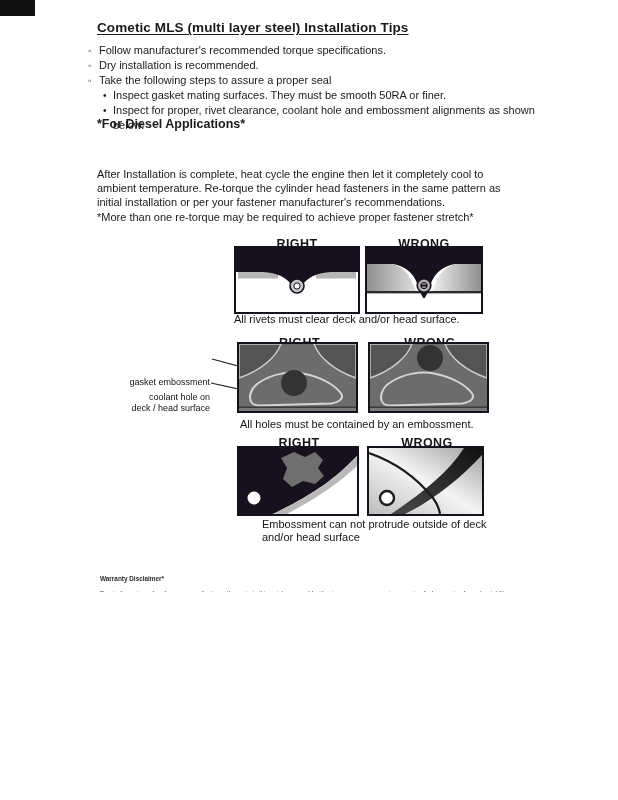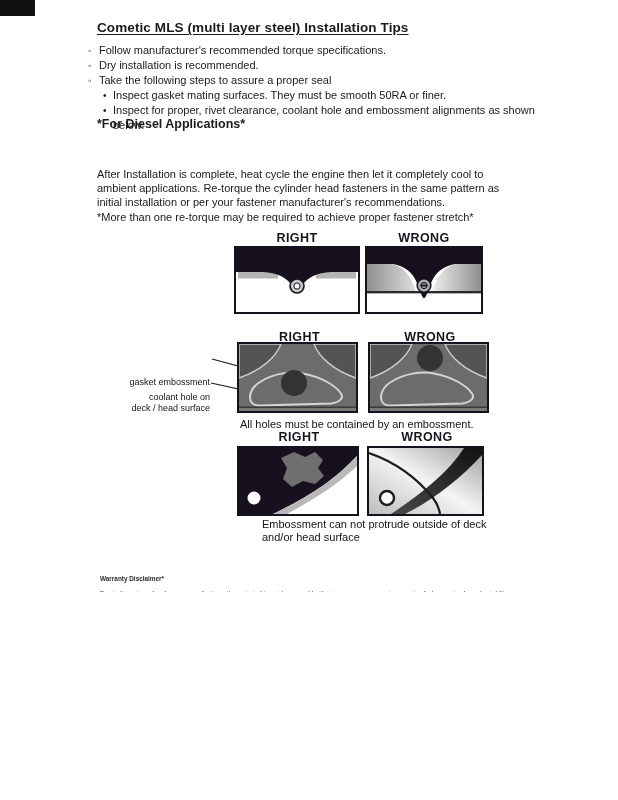--- a/index.html
+++ b/index.html
@@ -16,21 +16,21 @@
   .tip-row{display:flex;}
   .tip-row .m{width:11px;flex:0 0 11px;font-size:10px;}
   .tip-row.sub{margin-left:15px;}
   .tip-row.sub .m{width:10px;flex:0 0 10px;}
   .diesel-heading{position:absolute;left:97px;top:117px;font-size:12.5px;font-weight:700;}
   .para{position:absolute;left:97px;width:428px;font-size:11px;line-height:14.2px;}
   .p1{top:136px;}
   .p2{top:167px;}
   .p3{top:210px;}
   .diagrams{position:absolute;left:0;top:230px;width:618px;height:316px;}
-  .dg-label{position:absolute;font-size:12.5px;font-weight:600;text-align:center;letter-spacing:.4px;color:#17151c;}
+  .dg-label{position:absolute;font-size:12.5px;font-weight:600;text-align:center;letter-spacing:.4px;color:#17151c;margin-top:6px;}
   .panel{position:absolute;border:2px solid #17101f;background:#fff;box-sizing:content-box;}
   .panel svg{display:block;}
   .caption{position:absolute;font-size:11px;line-height:13px;white-space:pre-line;color:#141414;}
   .anno{position:absolute;font-size:9px;line-height:10.5px;text-align:right;white-space:pre-line;color:#141414;}
   .leader{position:absolute;left:0;top:0;pointer-events:none;}
   .legal{position:absolute;left:100px;top:575px;width:430px;font-size:6.1px;line-height:7.2px;color:#2a2a2a;}
   .legal h4{margin:0 0 7px 0;font-size:6.4px;font-weight:700;}
   .legal p{margin:0 0 7px 0;white-space:pre-line;}
   .page-number{position:absolute;left:387px;top:757px;font-size:17px;letter-spacing:.6px;color:#2b2b2b;}
 </style>
@@ -60,21 +60,21 @@
       <span class="m">•</span>
       <span>Inspect gasket mating surfaces.  They must be smooth 50RA or finer.</span>
     </div>
     <div class="tip-row sub">
       <span class="m">•</span>
       <span>Inspect for proper, rivet clearance, coolant hole and embossment alignments as shown below.</span>
     </div>
   </div>
 
   <div class="diesel-heading">*For Diesel Applications*</div>
-  <div class="para p2">After Installation is complete, heat cycle the engine then let it completely cool to ambient applications. Re-torque the cylinder head fasteners in the same pattern as initial installation or per your fastener manufacturer's recommendations.</div>
+  <div class="para p2">After Installation is complete, heat cycle the engine then let it completely cool to ambient temperature. Re-torque the cylinder head fasteners in the same pattern as initial installation or per your fastener manufacturer's recommendations.</div>
   <div class="para p3">*More than one re-torque may be required to achieve proper fastener stretch*</div>
 
   <div class="diagrams">
 
     <div class="dg-label" style="left:234px;top:1px;width:126px;">RIGHT</div>
     <div class="dg-label" style="left:365px;top:1px;width:118px;">WRONG</div>
 
     <div class="panel" style="left:234px;top:16px;">
       <svg width="122" height="64" viewBox="0 0 122 64">
         <rect x="0" y="0" width="122" height="64" fill="#ffffff"></rect>
@@ -103,20 +103,21 @@
         <path d="M114,16 L89,16 C79,18 72,26 68,36 L65,43 L114,43 Z" fill="url(#g2)"></path>
         <rect x="0" y="43" width="114" height="2.6" fill="#2a2a2a"></rect>
         <rect x="0" y="45.6" width="114" height="18.4" fill="#ffffff"></rect>
         <path d="M0,0 H114 V16 L88,16 C76,18 68,25 64,35 C61,44 59,49 57,50.5 C55,49 53,44 50,35 C46,25 38,18 26,16 L0,16 Z" fill="#17101f"></path>
         <circle cx="57" cy="37.5" r="6.8" fill="#b2b2b2" stroke="#17101f" stroke-width="1.6"></circle>
         <circle cx="57" cy="37.5" r="3.2" fill="#9a9a9a" stroke="#17101f" stroke-width="1"></circle>
         <rect x="53.6" y="36.6" width="6.8" height="1.8" fill="#17101f"></rect>
       </svg>
     </div>
 
+    <div class="caption" style="left:234px;top:83px;">All rivets must clear deck and/or head surface.</div>
 
     <div class="dg-label" style="left:237px;top:100px;width:125px;">RIGHT</div>
     <div class="dg-label" style="left:368px;top:100px;width:124px;">WRONG</div>
 
     <div class="anno" style="left:96px;top:115px;width:114px;margin-top:47px;">coolant hole on
 deck / head surface</div>
     <div class="anno" style="left:80px;top:147px;width:130px;">gasket embossment</div>
 
     <svg class="leader" width="618" height="316">
       <line x1="212" y1="129" x2="293" y2="151" stroke="#1f1f1f" stroke-width="1.2"></line>

